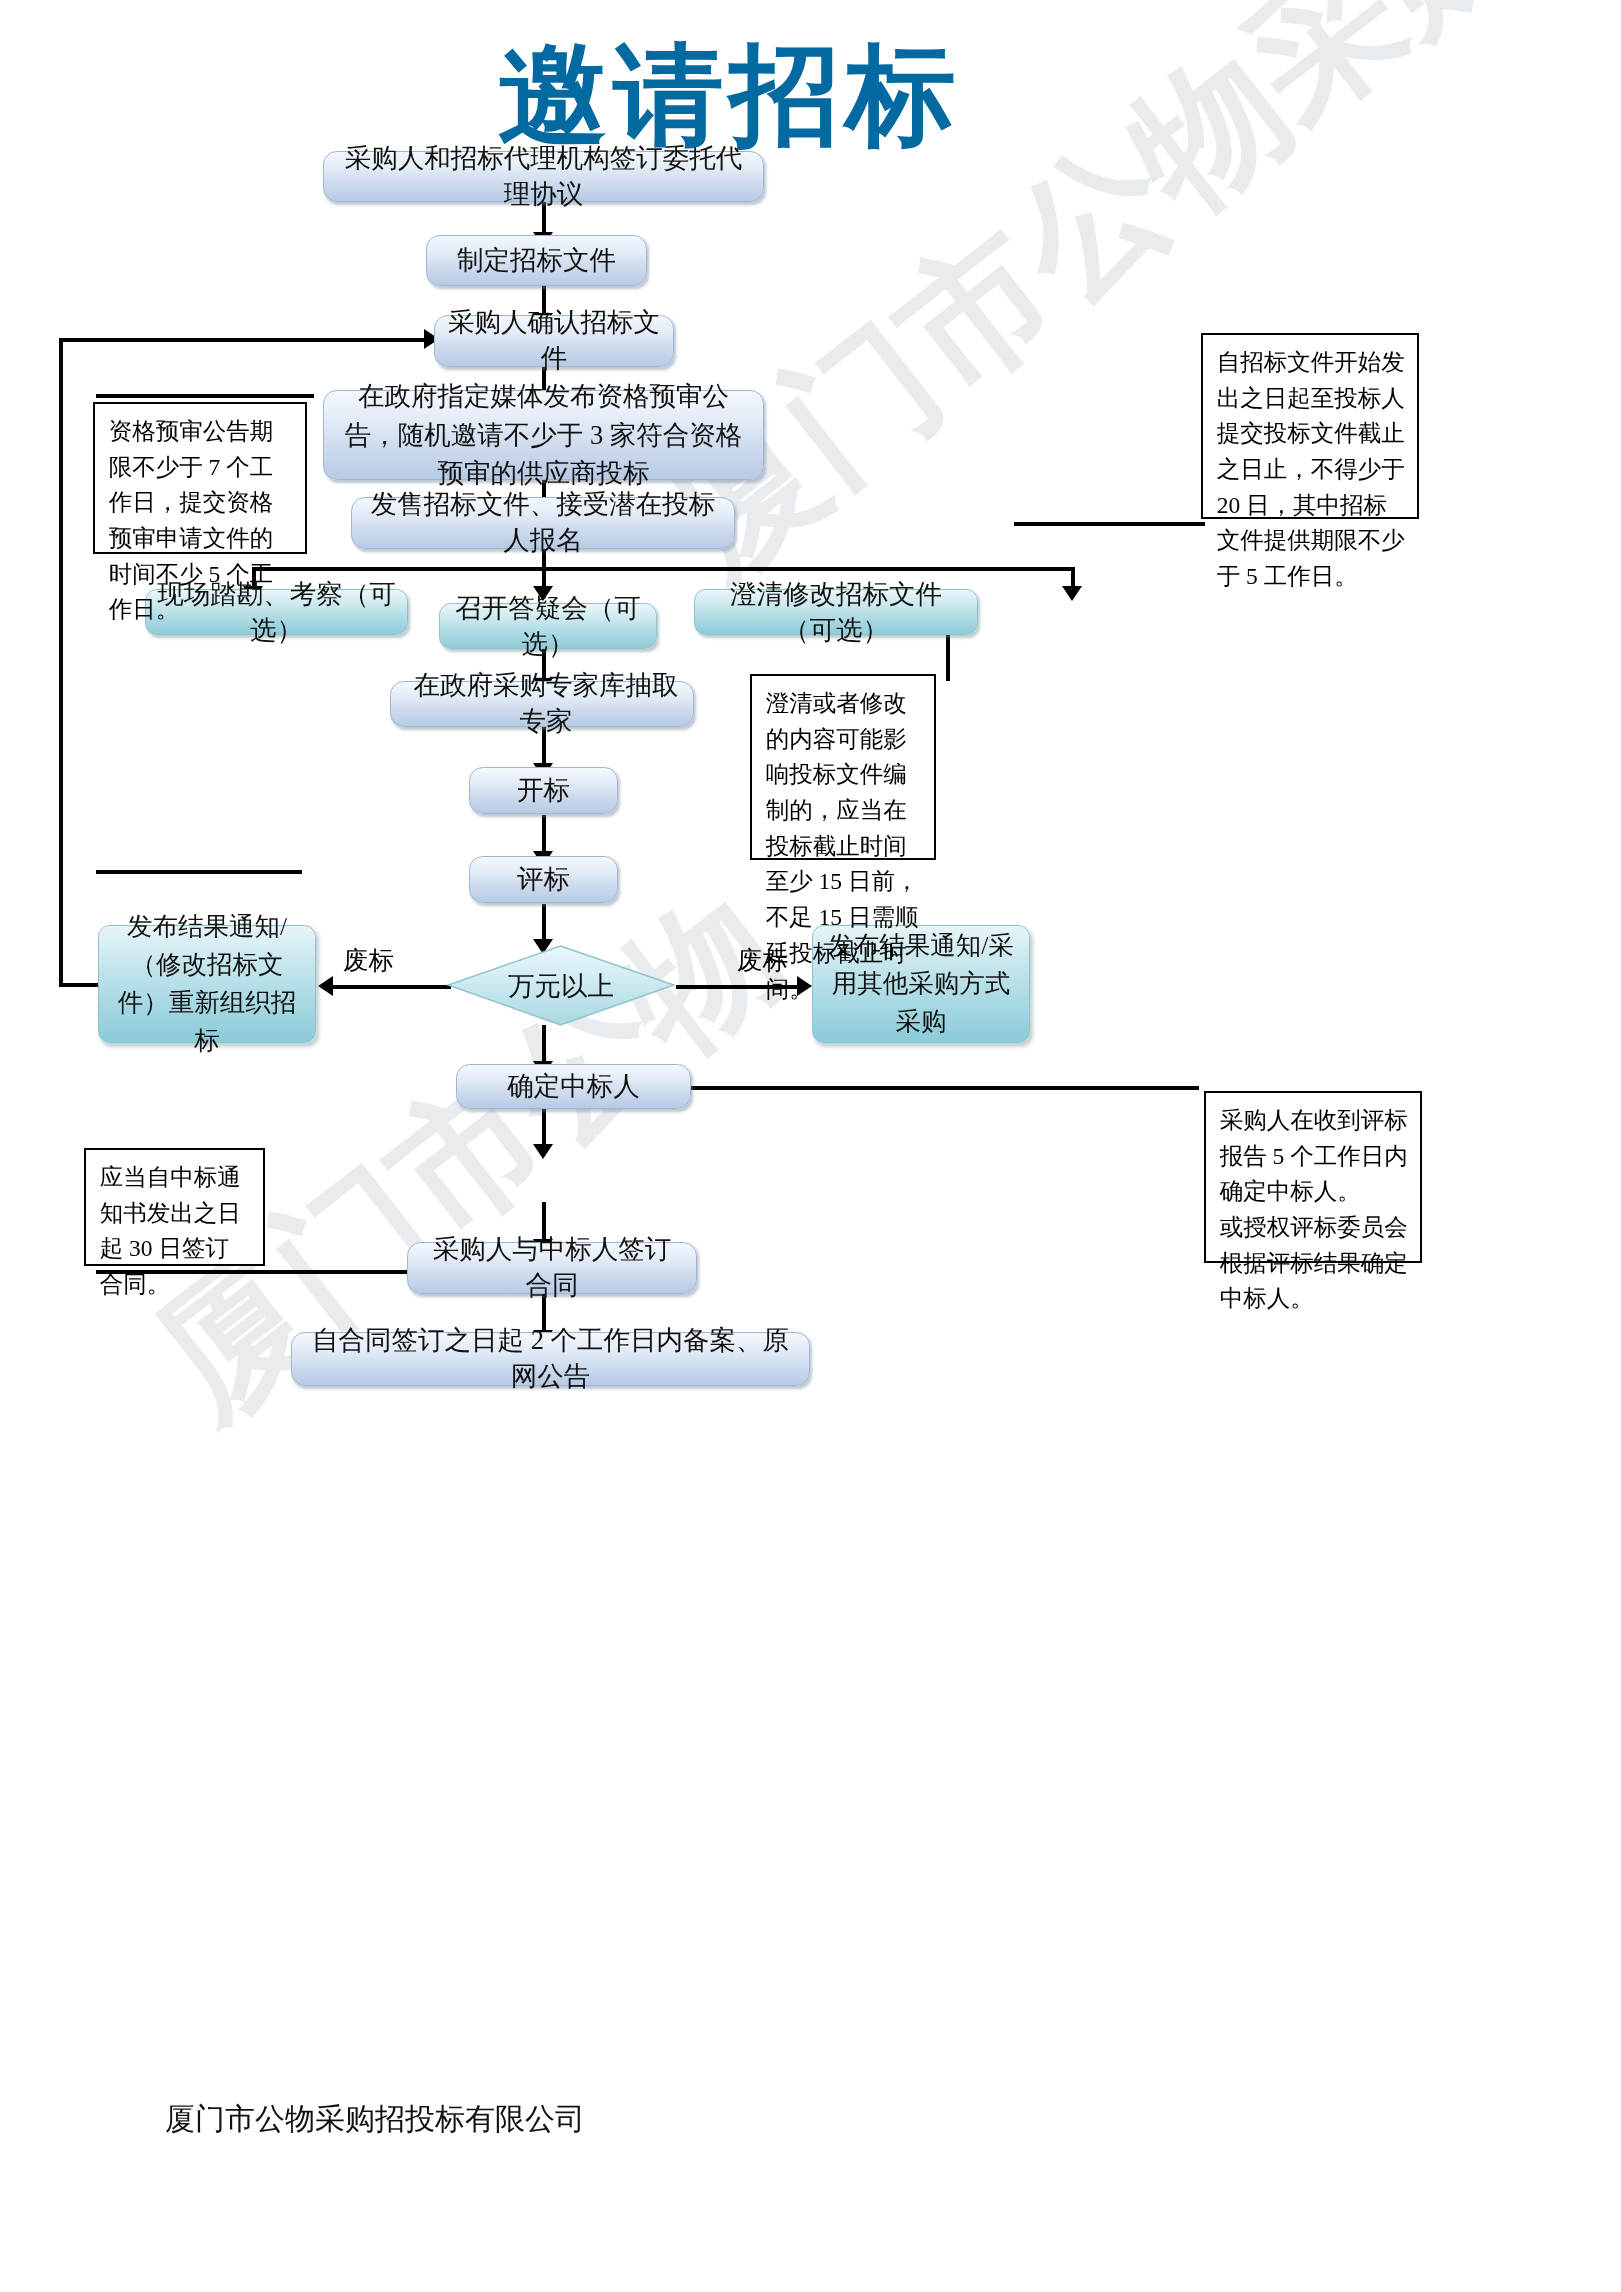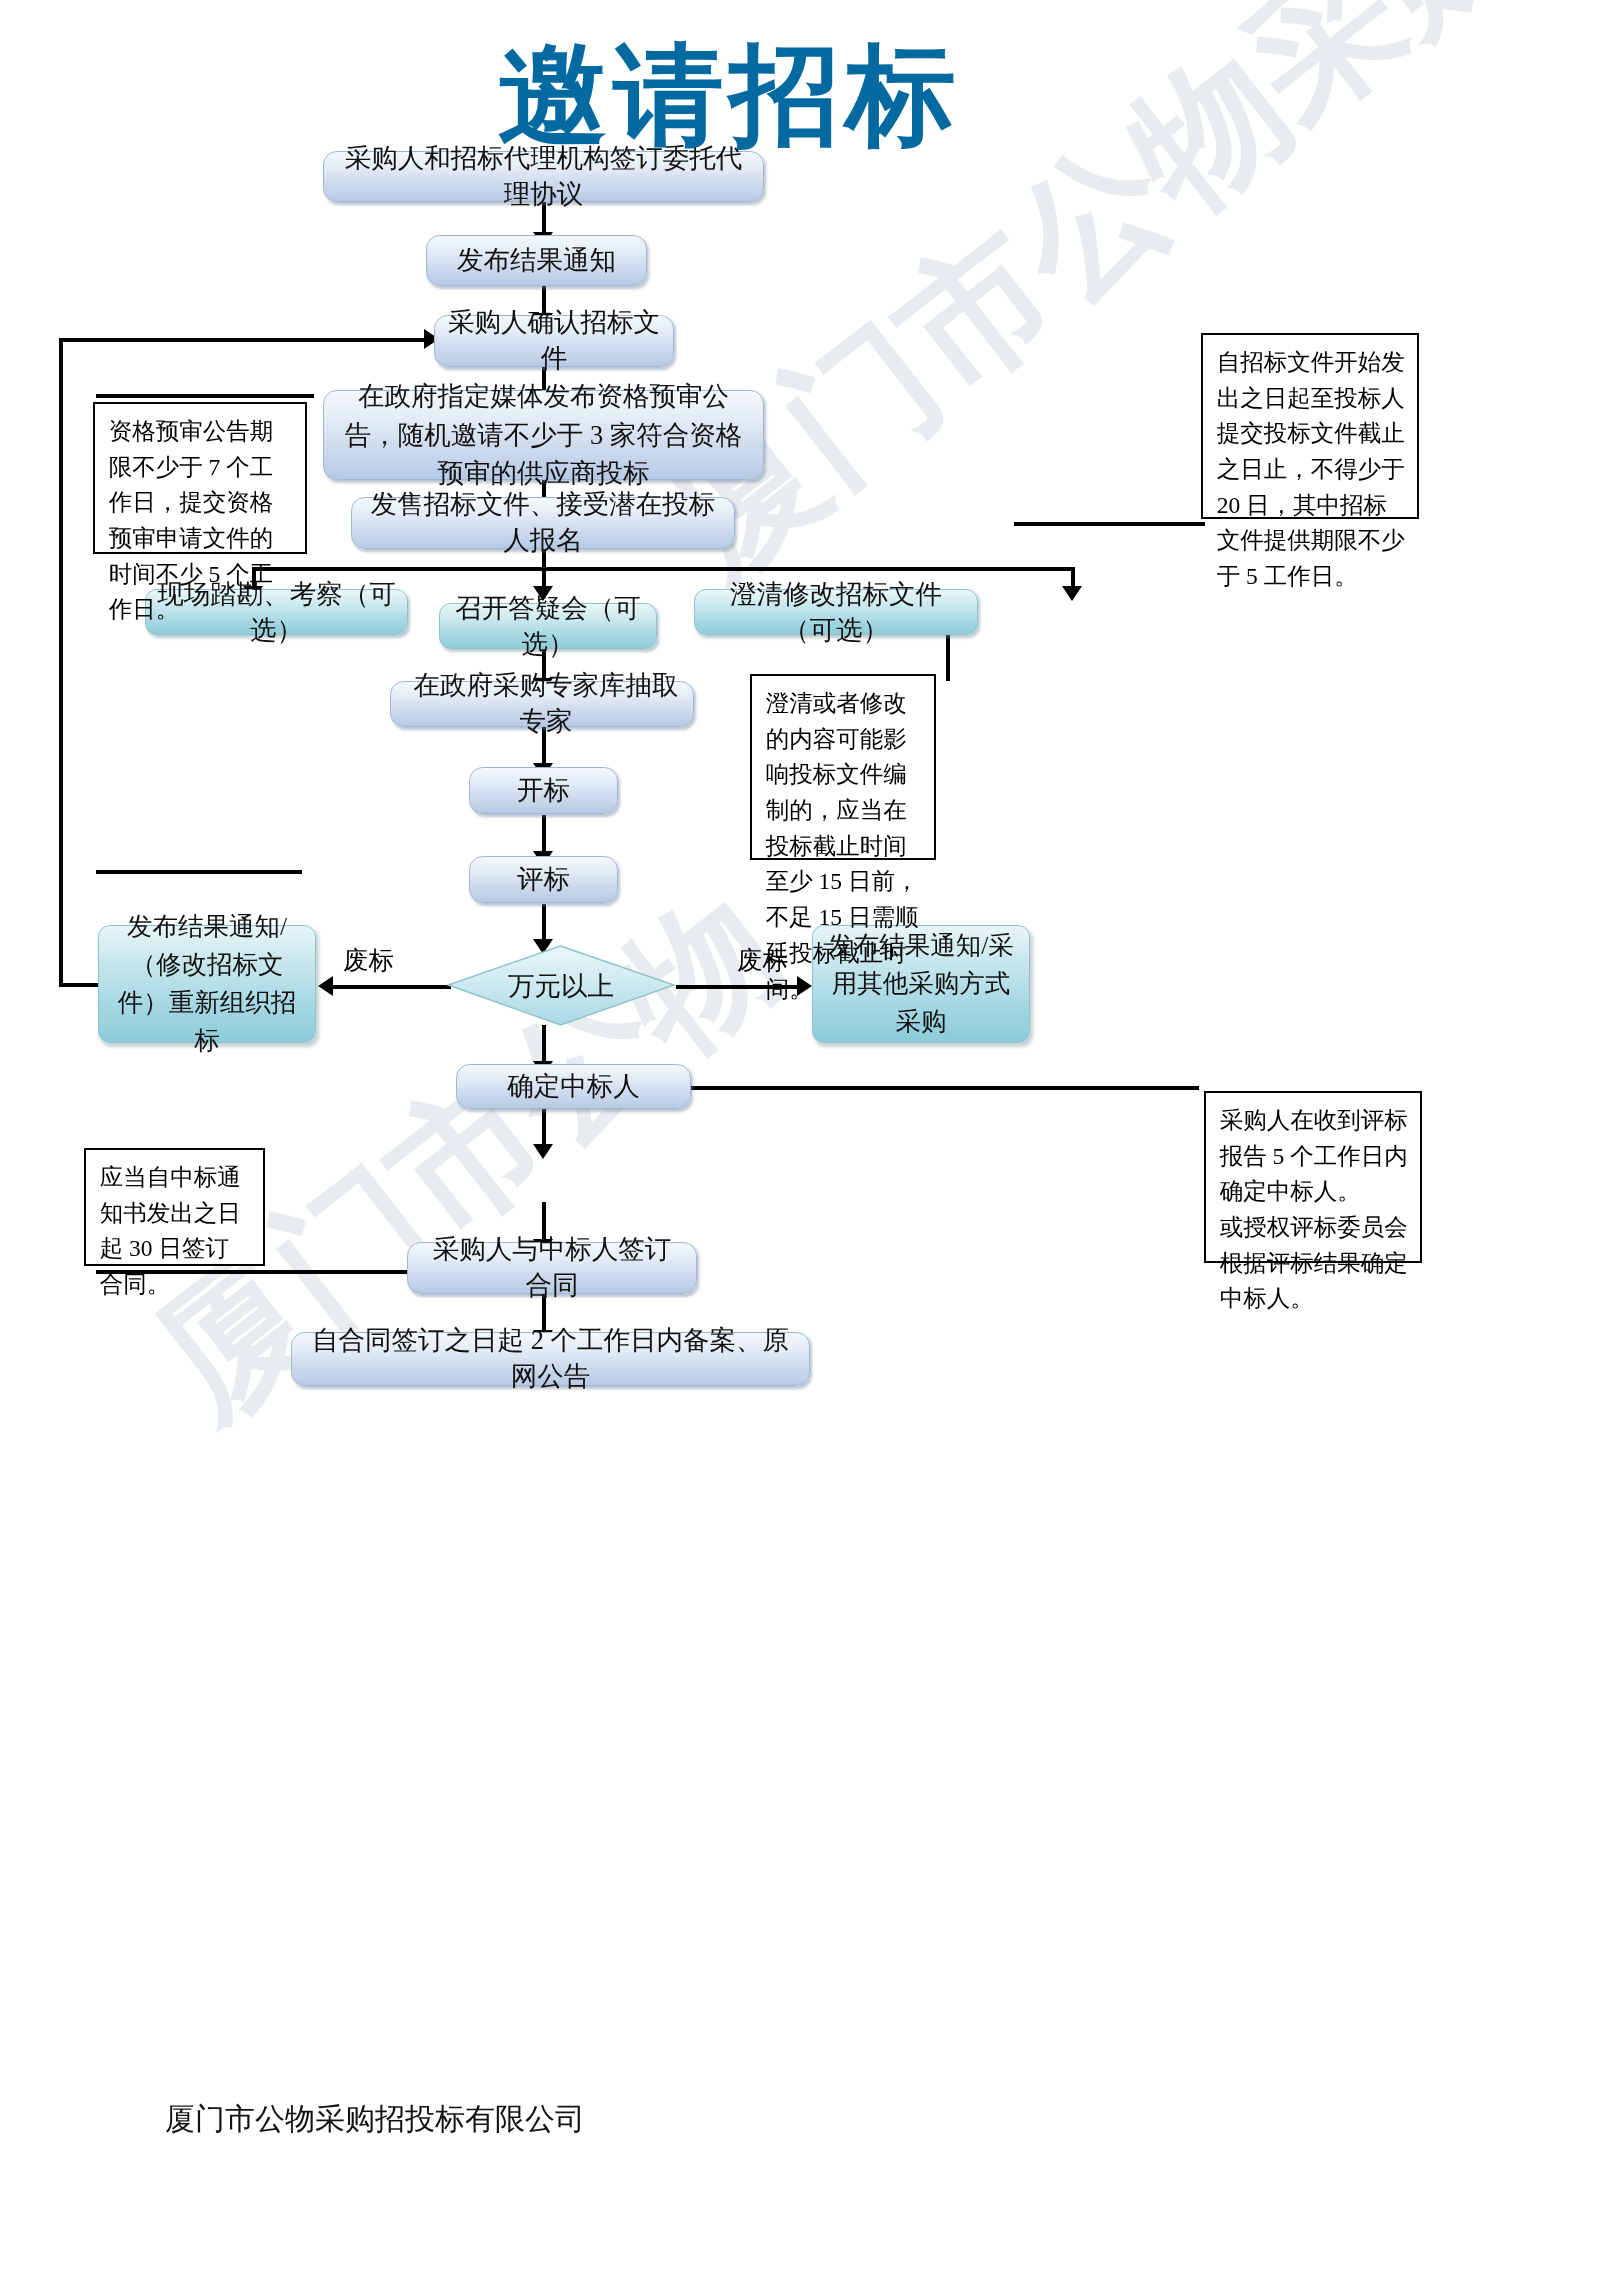--- a/index.html
+++ b/index.html
@@ -200,21 +200,21 @@
   <div class="ln hln" style="left:1014px;top:522px;width:191px;"></div>
   <div class="ln hln" style="left:96px;top:870px;width:206px;"></div>
   <div class="ln vln" style="left:946px;top:632px;height:49px;"></div>
   <div class="ln hln" style="left:946px;top:632px;width:0px;"></div>
   <div class="ln hln" style="left:689px;top:1086px;width:510px;"></div>
   <div class="ln hln" style="left:96px;top:1270px;width:312px;"></div>
   <div class="ln vln" style="left:96px;top:870px;height:0px;"></div>
 
   <div class="proc" style="left:323px;top:151px;width:441px;height:51px;">采购人和招标代理机构签订委托代理协议</div>
 
-  <div class="proc" style="left:426px;top:235px;width:221px;height:51px;">发布结果通知</div>
+  <div class="proc" style="left:426px;top:235px;width:221px;height:51px;">制定招标文件</div>
 
   <div class="proc" style="left:434px;top:315px;width:240px;height:52px;">采购人确认招标文件</div>
 
   <div class="proc multi" style="left:323px;top:390px;width:441px;height:90px;">在政府指定媒体发布资格预审公告，随机邀请不少于 3 家符合资格预审的供应商投标</div>
 
   <div class="proc" style="left:351px;top:497px;width:384px;height:52px;">发售招标文件、接受潜在投标人报名</div>
 
   <div class="opt" style="left:145px;top:589px;width:263px;height:46px;">现场踏勘、考察（可选）</div>
   <div class="opt" style="left:439px;top:589px;width:218px;height:46px;margin-top:14px;">召开答疑会（可选）</div>
   <div class="opt" style="left:694px;top:589px;width:284px;height:46px;">澄清修改招标文件（可选）</div>

